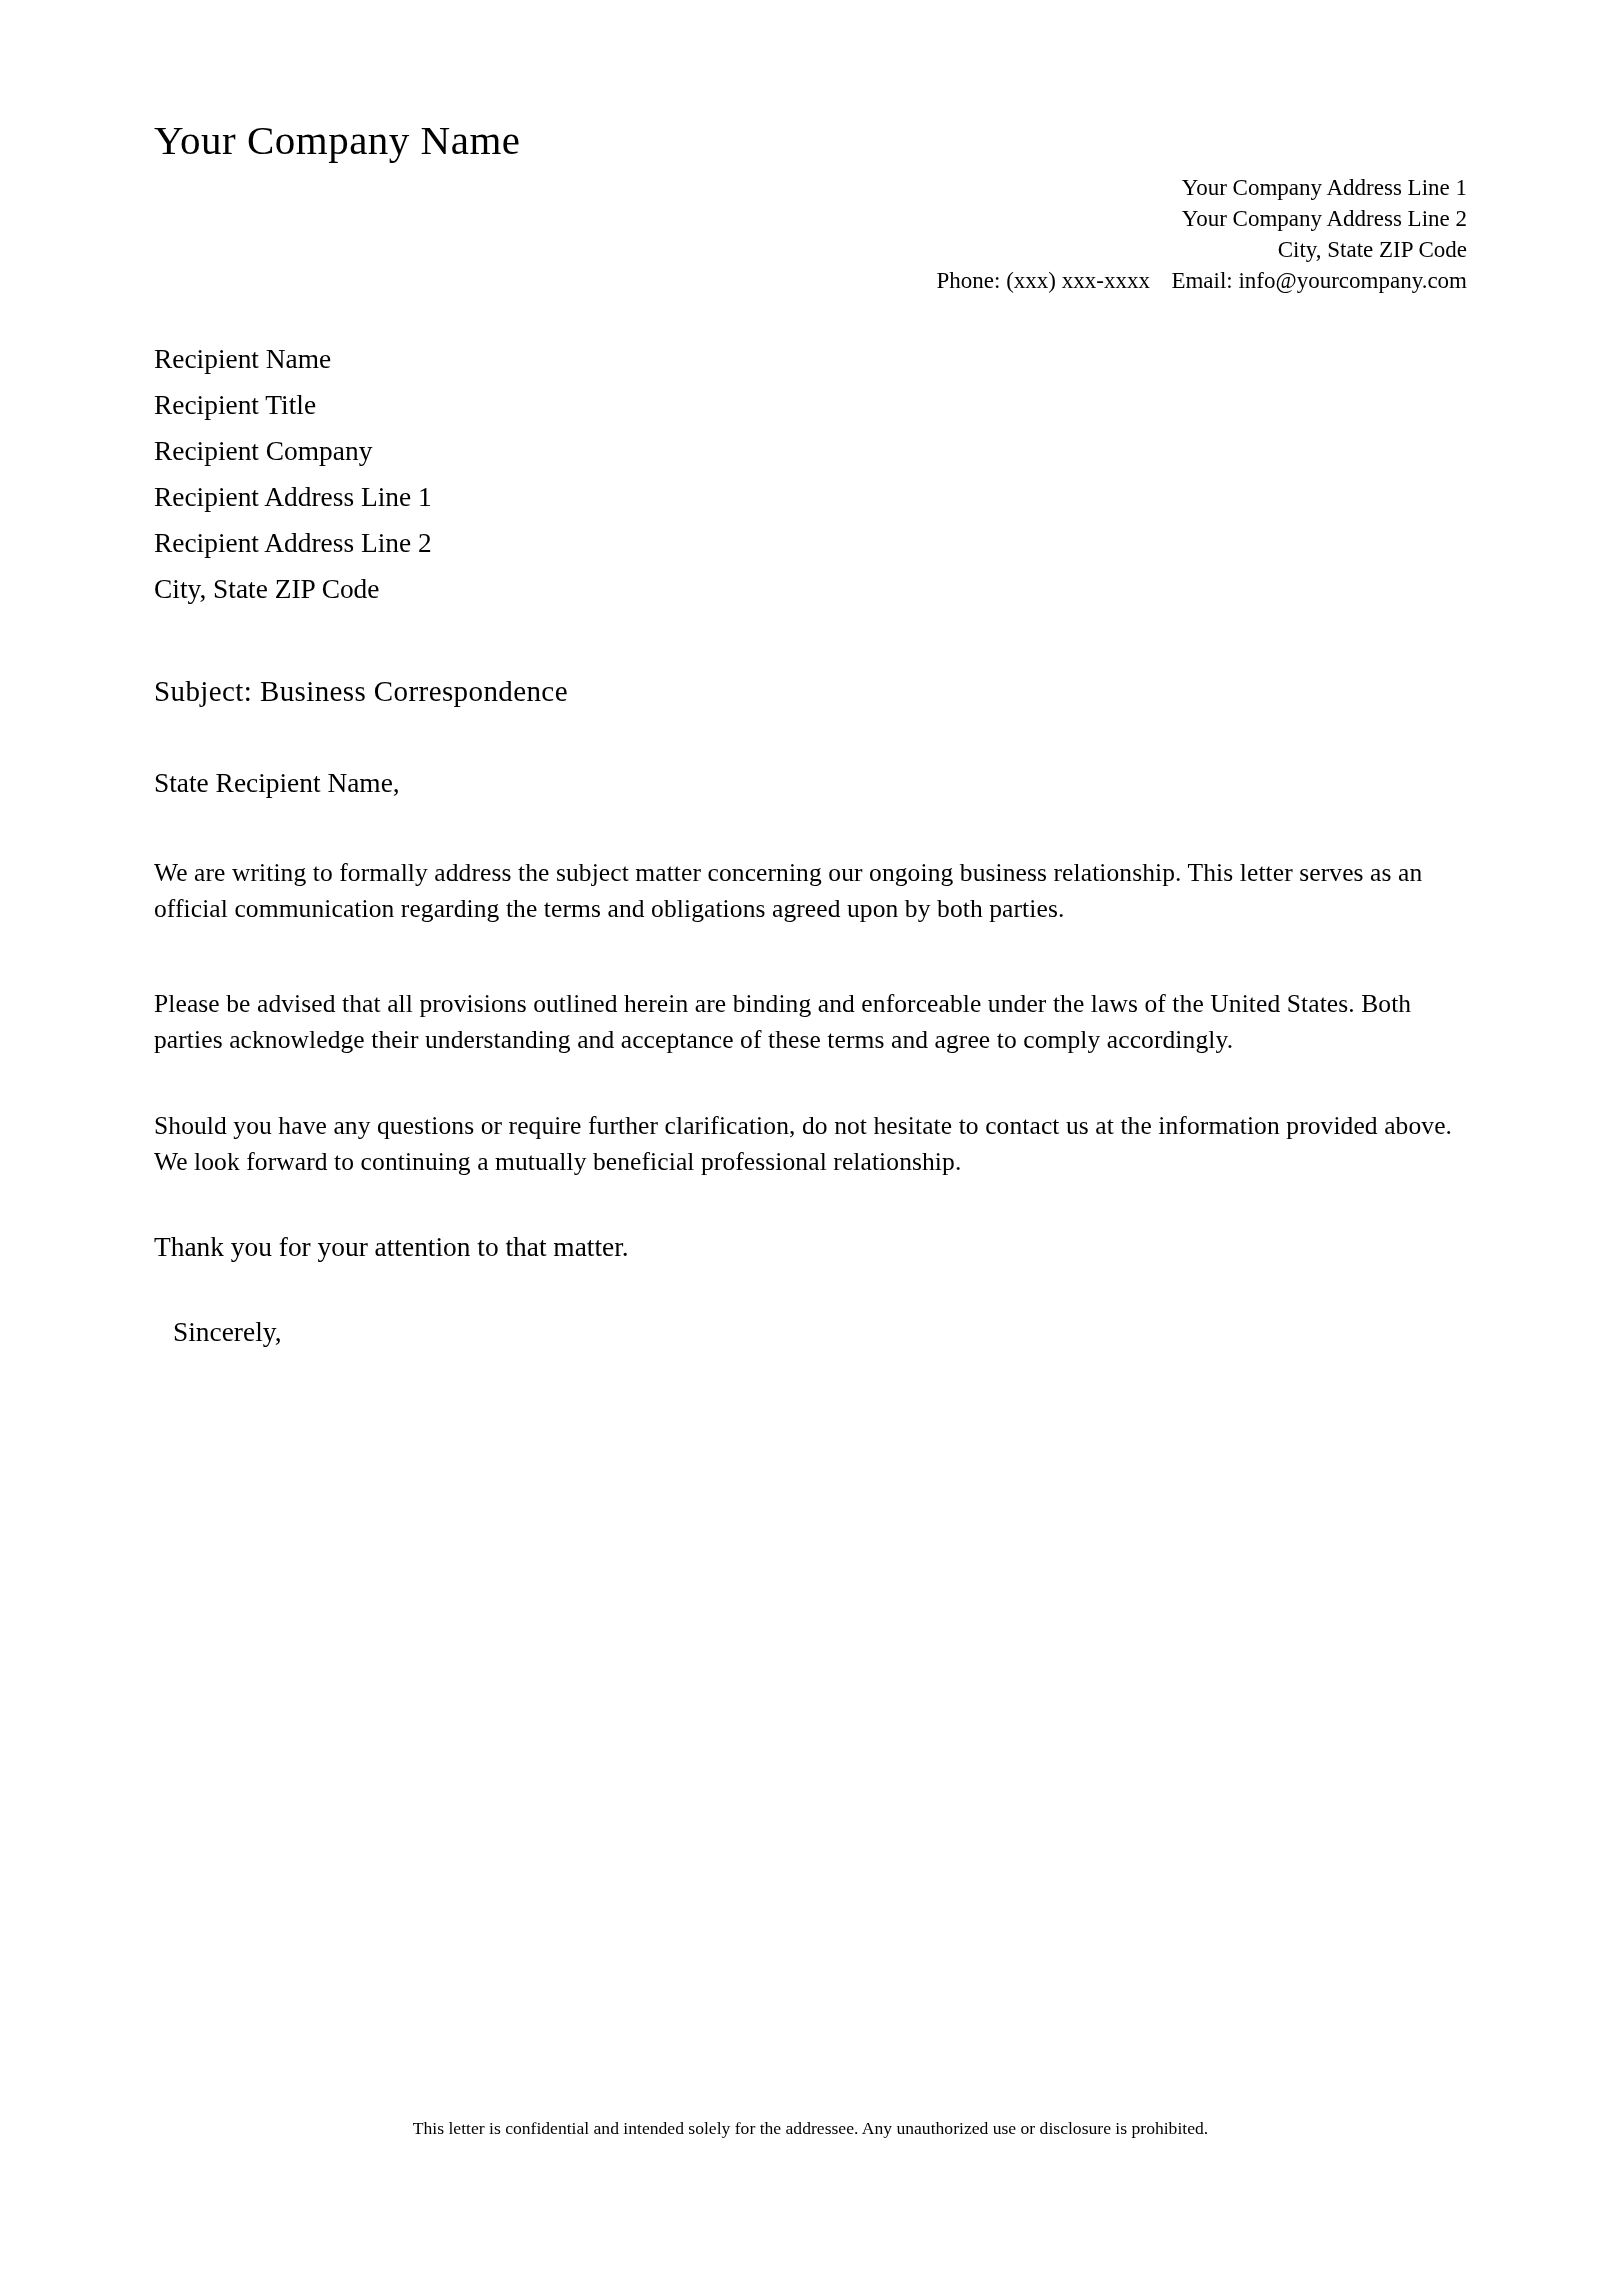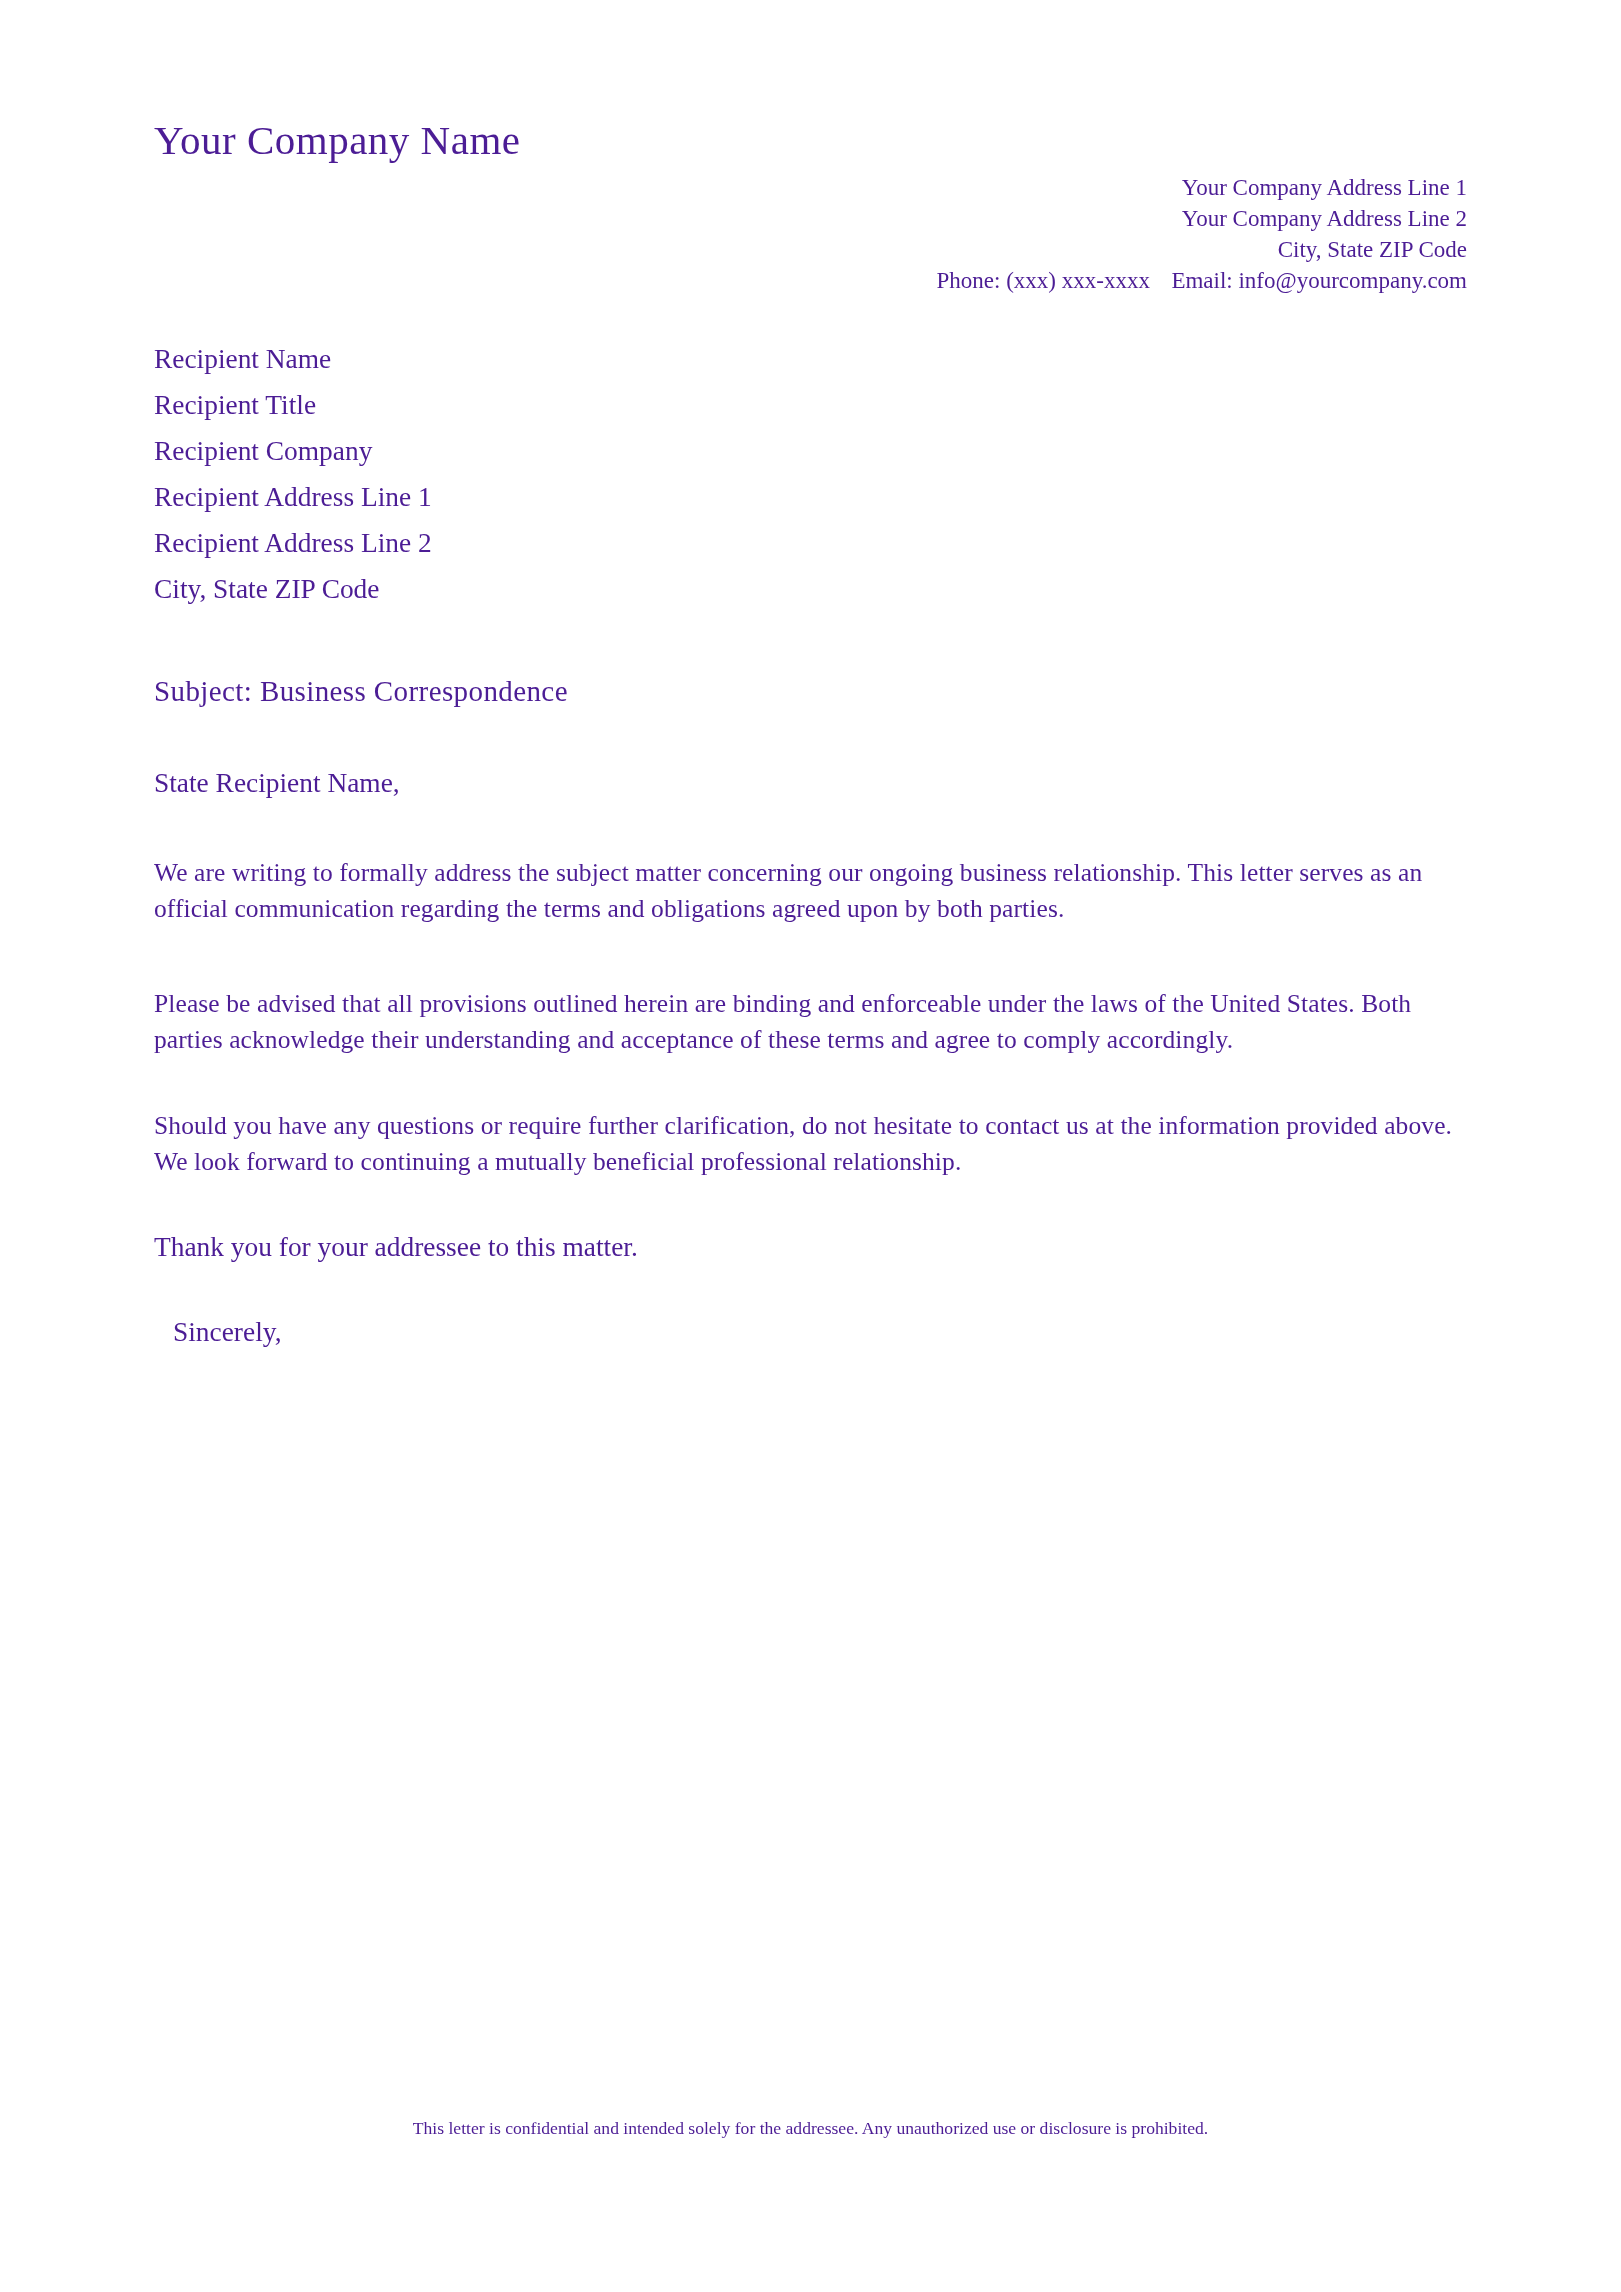--- a/index.html
+++ b/index.html
@@ -3,21 +3,21 @@
 <meta charset="utf-8">
 <style>
   * { margin: 0; padding: 0; box-sizing: border-box; }
   html, body { background: #ffffff; }
   .page {
     position: relative;
     width: 1621px;
     height: 2293px;
     margin: 0 auto;
     background: #ffffff;
-    color: #4c1d95;
+    color: #000000;
     font-family: "Liberation Serif", "DejaVu Serif", serif;
     overflow: hidden;
   }
   .abs { position: absolute; left: 154px; right: 154px; }
 
   
   .sender { top: 116px; }
   .company-name { font-size: 41px; line-height: 1.2; letter-spacing: 0.5px; margin-bottom: 6.9px; }
   .sender-line { font-size: 23px; line-height: 31px; text-align: right; }
   .contact-email { margin-left: 15.7px; }
@@ -71,21 +71,21 @@
   </section>
 
   <div class="abs subject">Subject: Business Correspondence</div>
 
   <div class="abs salutation">State Recipient Name,</div>
 
   <p class="abs body-para para-1">We are writing to formally address the subject matter concerning our ongoing business relationship. This letter serves as an official communication regarding the terms and obligations agreed upon by both parties.</p>
   <p class="abs body-para para-2">Please be advised that all provisions outlined herein are binding and enforceable under the laws of the United States. Both parties acknowledge their understanding and acceptance of these terms and agree to comply accordingly.</p>
   <p class="abs body-para para-3">Should you have any questions or require further clarification, do not hesitate to contact us at the information provided above. We look forward to continuing a mutually beneficial professional relationship.</p>
 
-  <div class="abs thanks">Thank you for your addressee to this matter.</div>
+  <div class="abs thanks">Thank you for your attention to that matter.</div>
 
   <div class="abs valediction">Sincerely,</div>
 
 
   <footer class="abs footer">This letter is confidential and intended solely for the addressee. Any unauthorized use or disclosure is prohibited.</footer>
 
 </div>
 
 
 </body></html>

